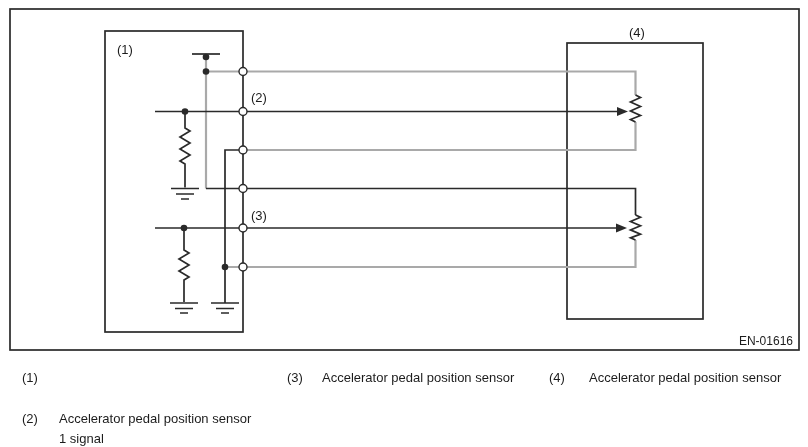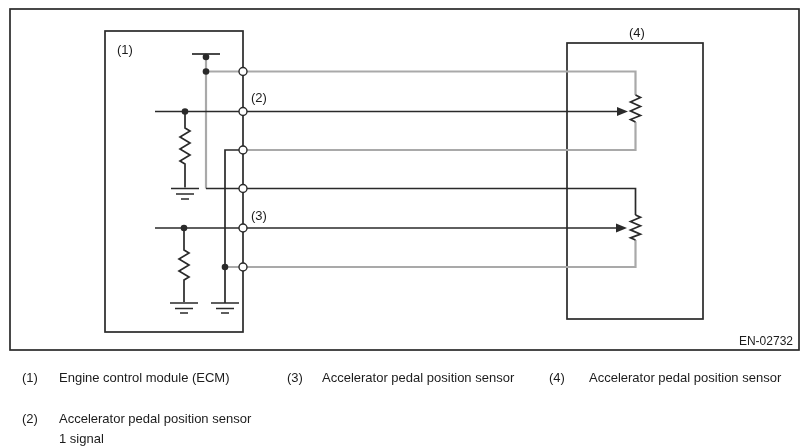--- a/index.html
+++ b/index.html
@@ -83,29 +83,26 @@
     <circle cx="243" cy="188.5" r="4" class="pin"></circle>
     <circle cx="243" cy="228" r="4" class="pin"></circle>
     <circle cx="243" cy="267" r="4" class="pin"></circle>
   </svg>
 
   <span class="lbl" style="left:117px;top:43px;">(1)</span>
   <span class="lbl" style="left:251px;top:91px;">(2)</span>
   <span class="lbl" style="left:251px;top:209px;">(3)</span>
   <span class="lbl" style="left:629px;top:26px;">(4)</span>
 
-  <div class="figid">EN-02732</div>
+  <div class="figid">EN-01616</div>
 
   <div>
 
     <div class="legend-item" style="left:22px;top:368px;">
       <span class="legend-num" style="width:37px;">(1)</span>
-      <div class="legend-text">
-        <div>Engine control module (ECM)</div>
-      </div>
     </div>
 
     <div class="legend-item" style="left:22px;top:409px;">
       <span class="legend-num" style="width:37px;">(2)</span>
       <div class="legend-text">
         <div>Accelerator pedal position sensor</div>
         <div>1 signal</div>
       </div>
     </div>
 

